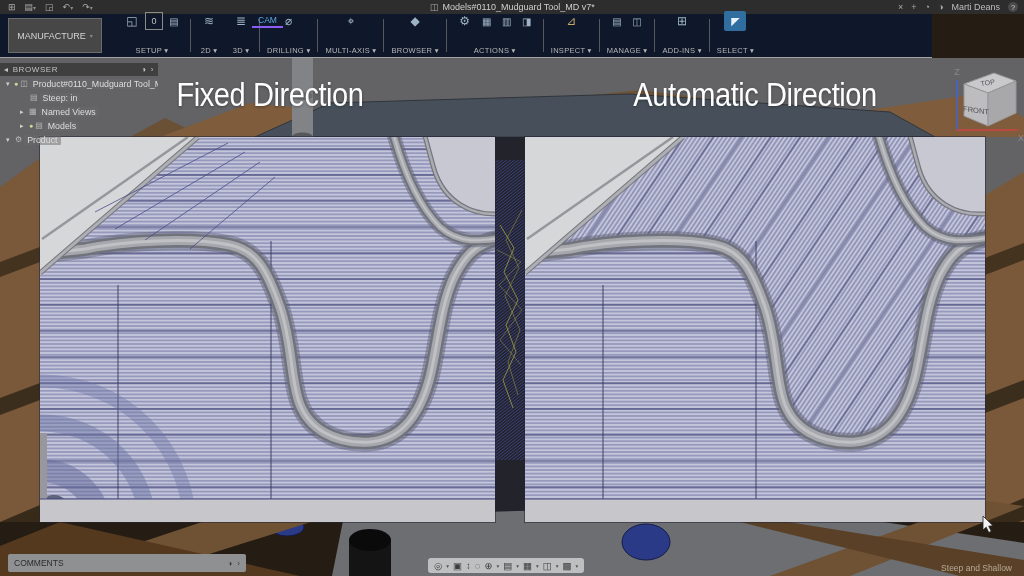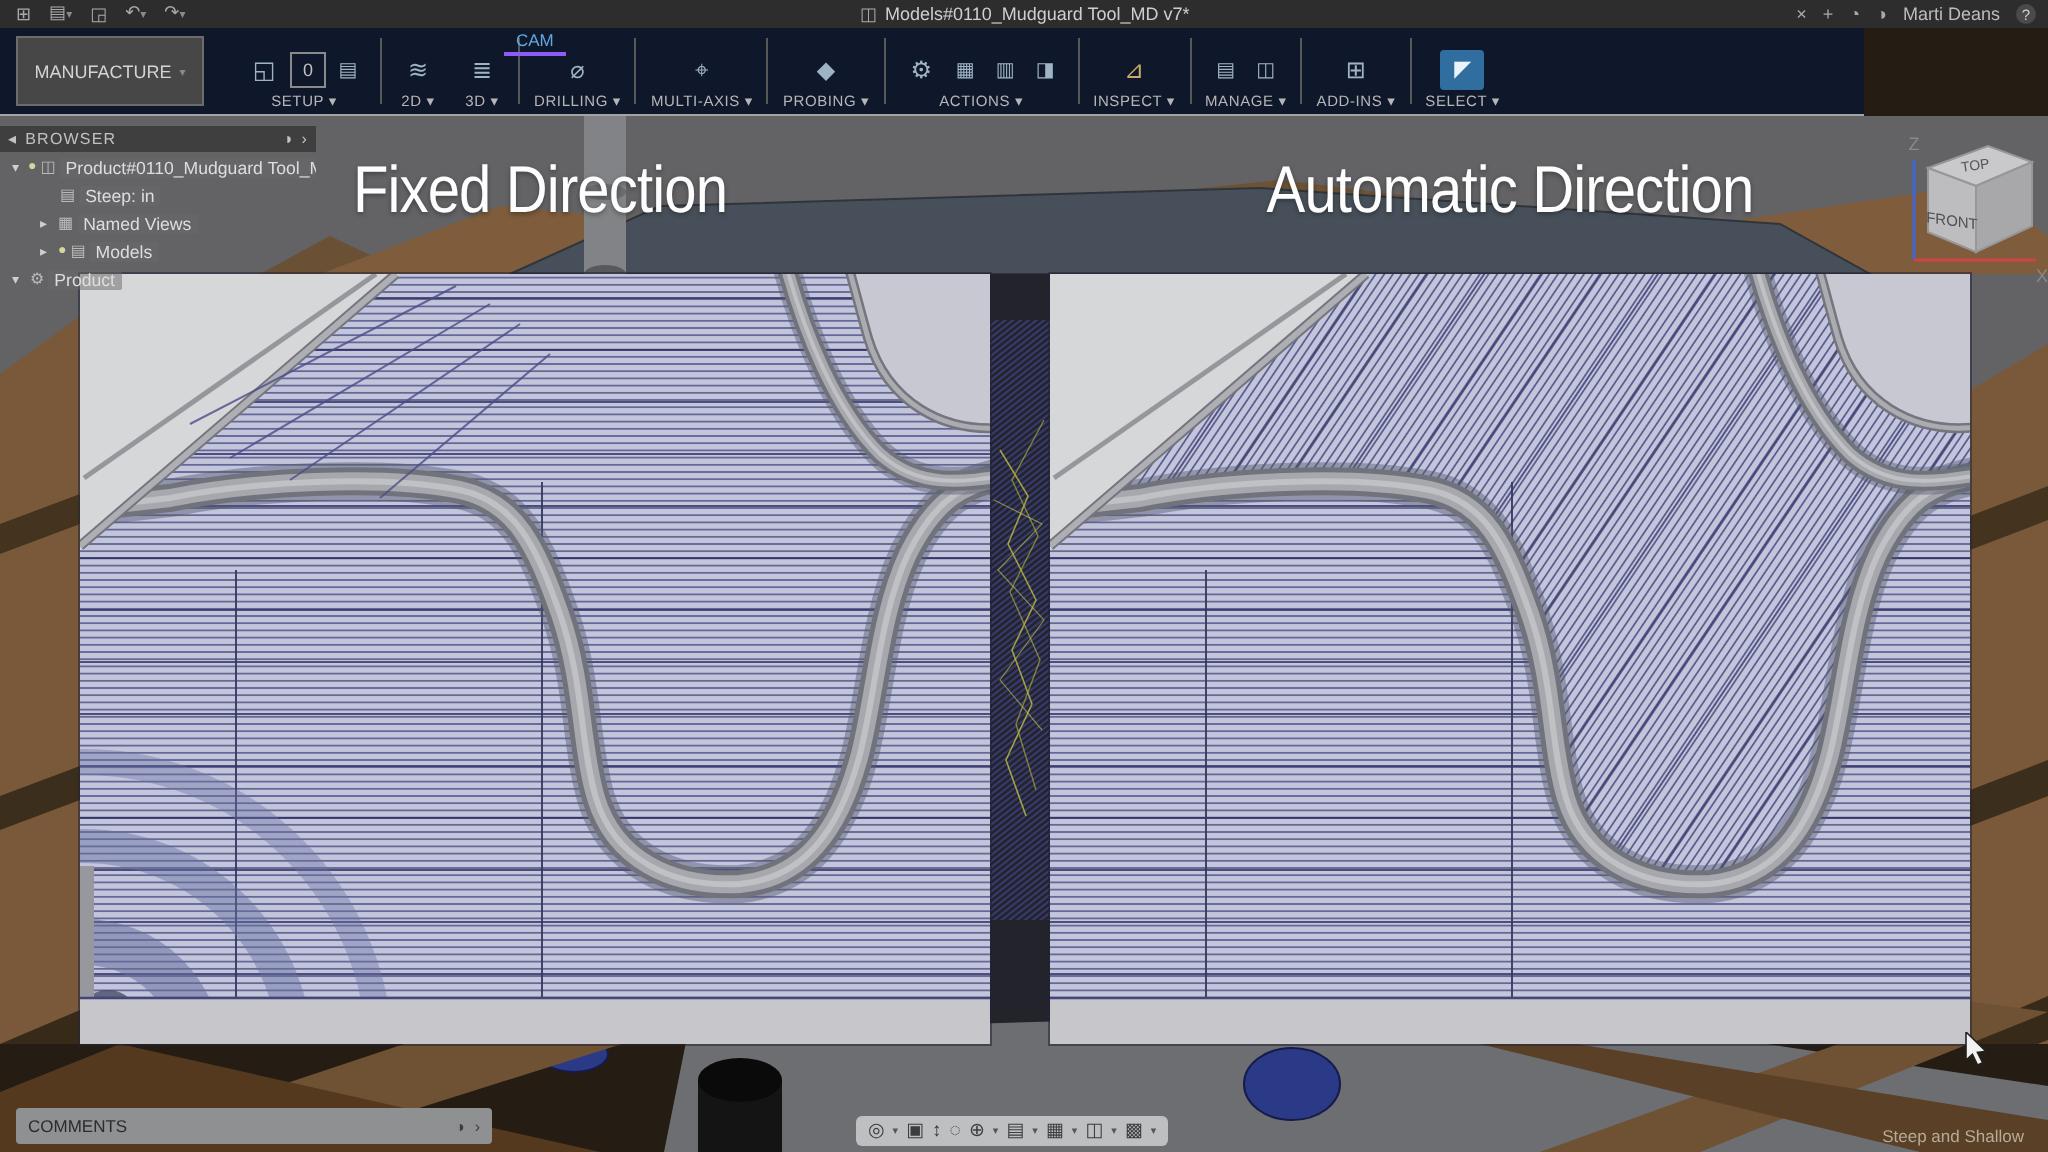--- a/index.html
+++ b/index.html
@@ -25,21 +25,21 @@
           border-bottom:2px solid #8b5cf6;padding:0 6px 1px 6px;margin-left:48px;}
   .rgroup{display:flex;flex-direction:column;align-items:center;justify-content:flex-end;
           padding:10px 5px 2px 5px;}
   .rgroup .ricons{display:flex;gap:2px;align-items:center;flex:1;}
   .rtile{width:22px;height:20px;display:flex;align-items:center;justify-content:center;
          font-size:12px;color:#9fb3c6;}
   .rtile.sm{width:18px;font-size:10px;}
   .rtile.boxed{border:1px solid #8a8a8a;width:16px;height:16px;font-size:9px;color:#c0c0c0;}
   .rtile.tan{color:#c7a96a;}
   .rtile.sel{background:#2f6e9e;border-radius:2px;color:#eaf3fa;font-size:11px;}
-  .rlabel{font-size:7.5px;color:#b6b6b6;letter-spacing:.3px;white-space:nowrap;margin-top:1px;}
+  .rlabel{font-size:7.5px;color:#b6b6b6;letter-spacing:.3px;white-space:nowrap;margin-top:15px;}
   .rdiv{width:1px;background:#585858;margin:5px 2px;}
   
   #browser{left:0;top:63px;width:158px;}
   #browser .bhead{height:13px;background:#3f3f40;display:flex;align-items:center;
                   font-size:8px;color:#c2c2c2;letter-spacing:.6px;padding:0 4px;gap:4px;}
   #browser .bhead .sp{flex:1;}
   .brow{display:flex;align-items:center;height:12.5px;margin-top:1.5px;font-size:8.8px;color:#dedede;}
   .brow .lbl{background:rgba(105,105,105,.5);padding:0 3px;border-radius:1px;white-space:nowrap;
              overflow:hidden;max-width:128px;}
   .bic{font-size:8px;color:#b9b9b9;margin-right:2px;}
@@ -288,21 +288,21 @@
       <div class="ricons">
           <span class="rtile">⌖</span>
         </div>
       <span class="rlabel">MULTI-AXIS ▾</span>
     </div>
     <div class="rdiv"></div>
     <div class="rgroup">
       <div class="ricons">
           <span class="rtile">◆</span>
         </div>
-      <span class="rlabel">PROBING ▾</span>
+      <span class="rlabel">BROWSER ▾</span>
     </div>
     <div class="rdiv"></div>
     <div class="rgroup">
       <div class="ricons">
         <span class="rtile">⚙</span>
         <span class="rtile sm">▦</span>
         <span class="rtile sm">▥</span>
         <span class="rtile sm">◨</span>
       </div>
       <span class="rlabel">ACTIONS ▾</span>

